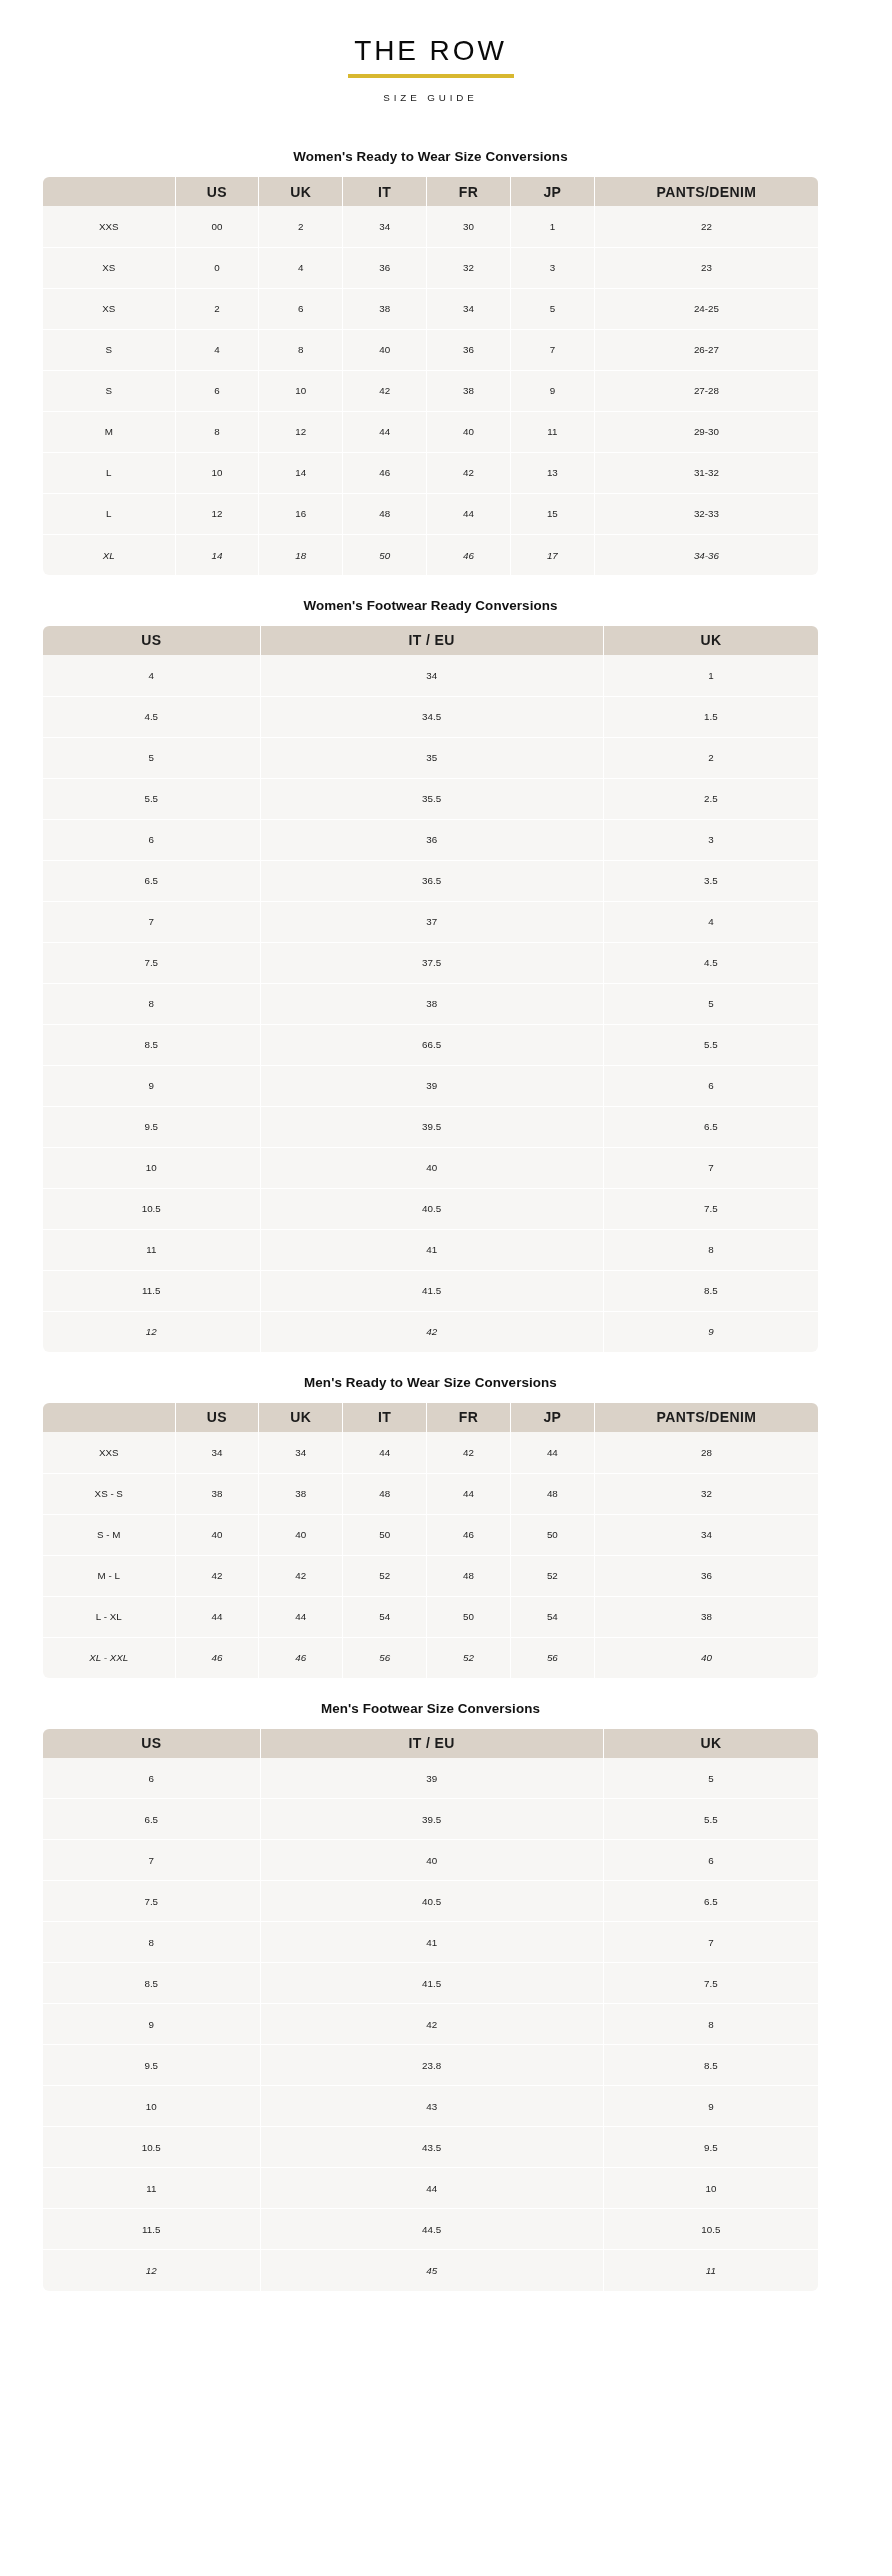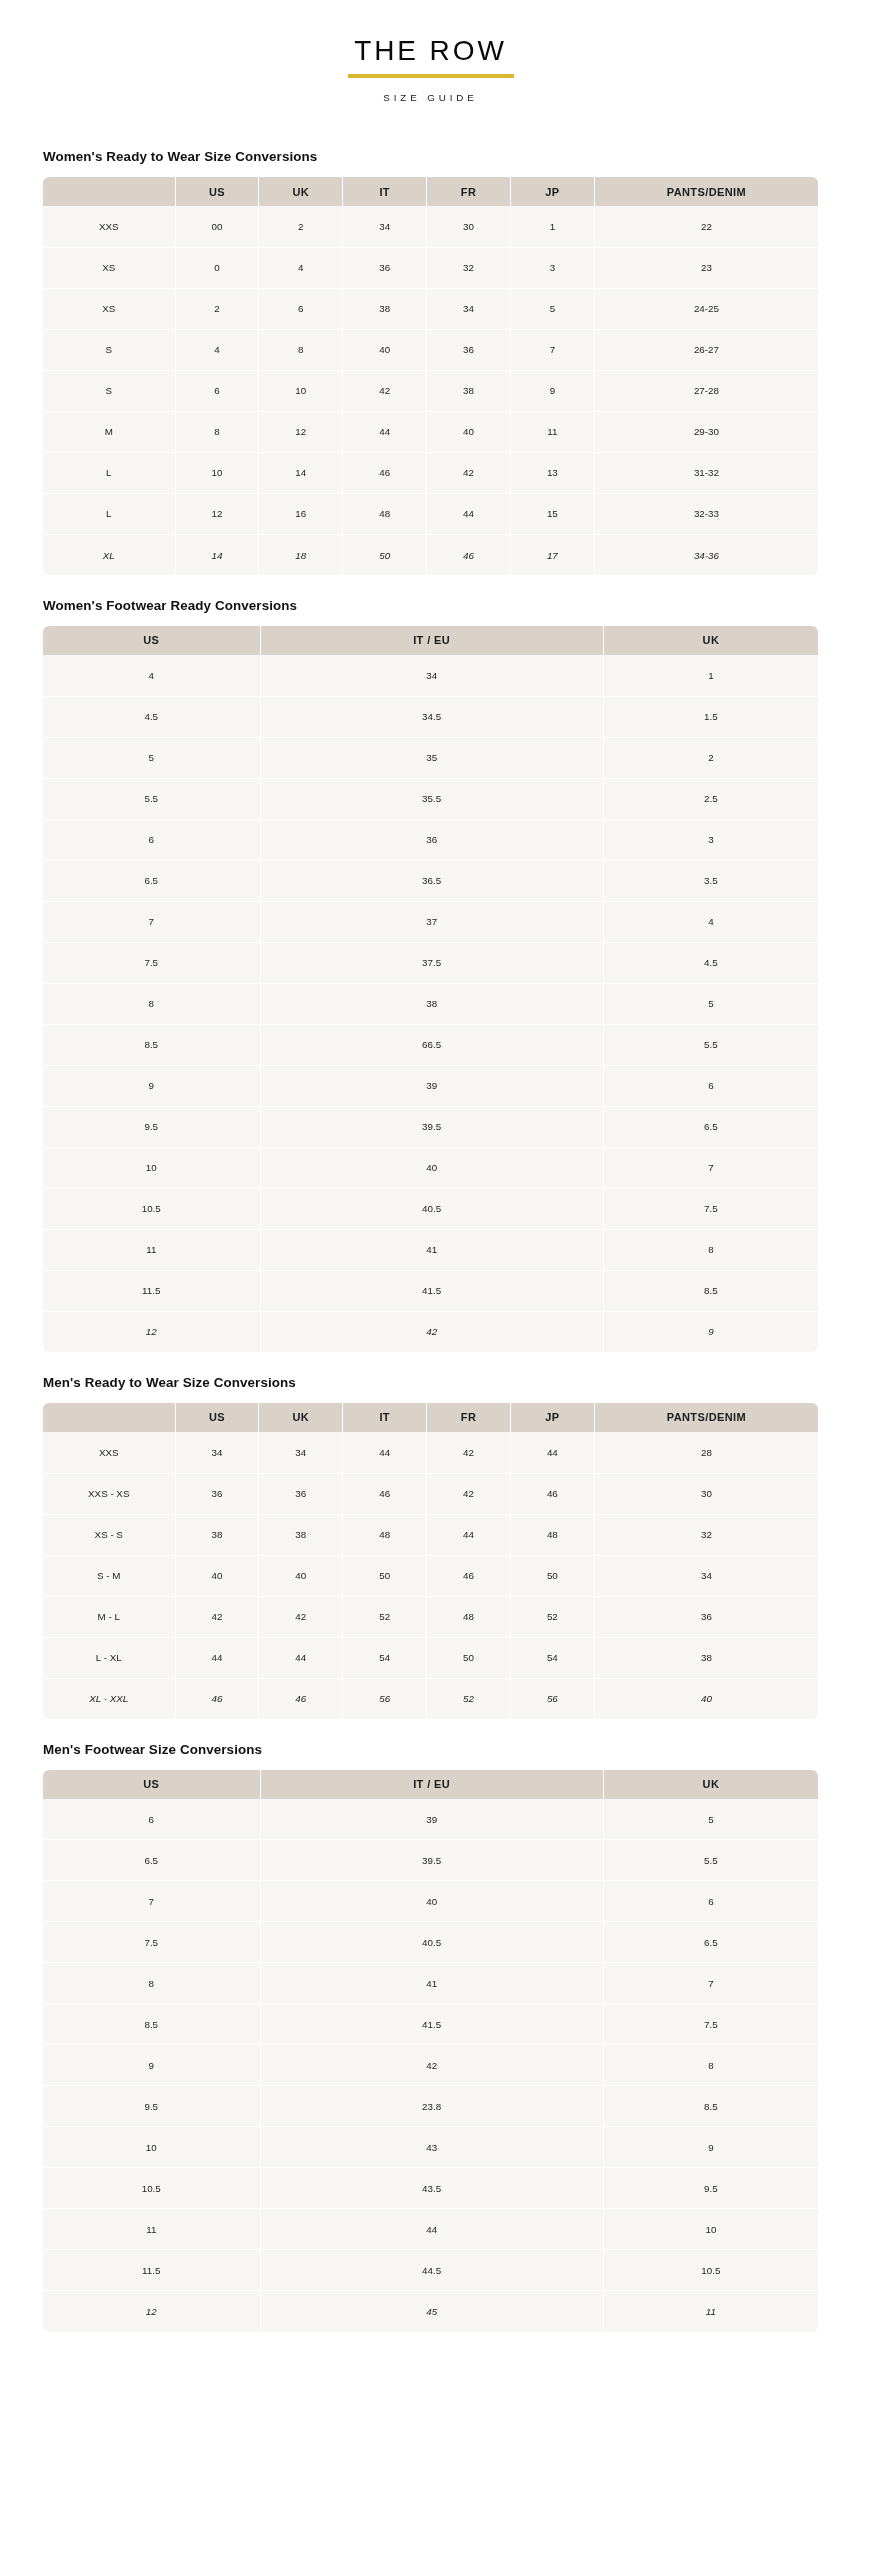--- a/index.html
+++ b/index.html
@@ -41,38 +41,39 @@
   .brand-sub {
     font-size: 9.8px;
     letter-spacing: 3.9px;
     font-weight: 400;
     color: #1a1a1a;
   }
 
   
   .section { margin-bottom: 7.1px; }
   .section-title {
+    text-align: center;
     font-size: 13.4px;
     font-weight: 700;
     letter-spacing: 0.1px;
     color: #111111;
     margin: 23px 0 12.5px 0;
   }
 
   
   table {
     width: 100%;
     border-collapse: collapse;
     border-radius: 6.2px;
     overflow: hidden;
     table-layout: fixed;
   }
   thead th {
     background: #dad2c8;
-    font-size: 11px;
+    font-size: 14px;
     font-weight: 700;
     letter-spacing: 0.4px;
     color: #1c1c1c;
     height: 29.4px;
     text-align: center;
     vertical-align: middle;
     border-right: 1.8px solid #ffffff;
   }
   thead th:last-child { border-right: none; }
 
@@ -351,29 +352,20 @@
             <tr>
               <td>XXS</td>
               <td>34</td>
               <td>34</td>
               <td>44</td>
               <td>42</td>
               <td>44</td>
               <td>28</td>
             </tr>
             <tr>
-              <td>XXS - XS</td>
-              <td>36</td>
-              <td>36</td>
-              <td>46</td>
-              <td>42</td>
-              <td>46</td>
-              <td>30</td>
-            </tr>
-            <tr>
               <td>XS - S</td>
               <td>38</td>
               <td>38</td>
               <td>48</td>
               <td>44</td>
               <td>48</td>
               <td>32</td>
             </tr>
             <tr>
               <td>S - M</td>

